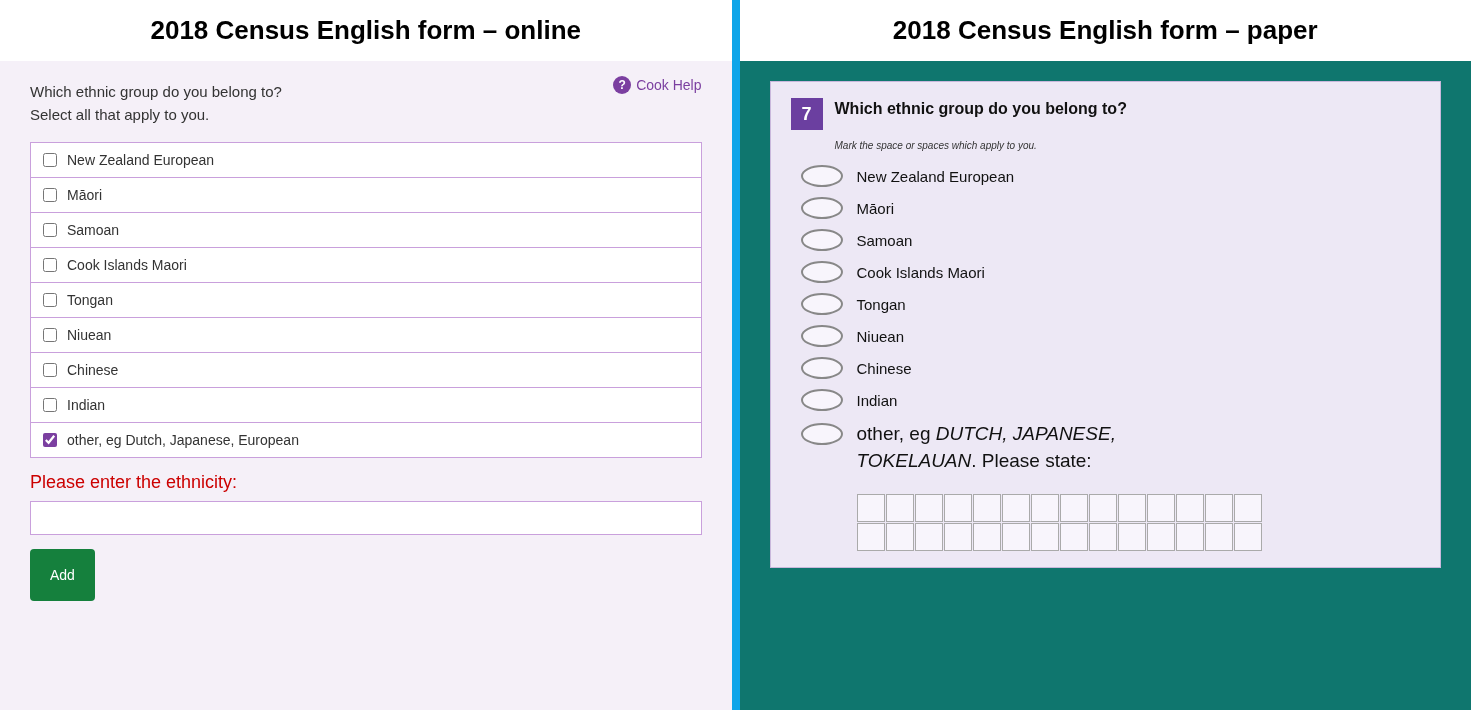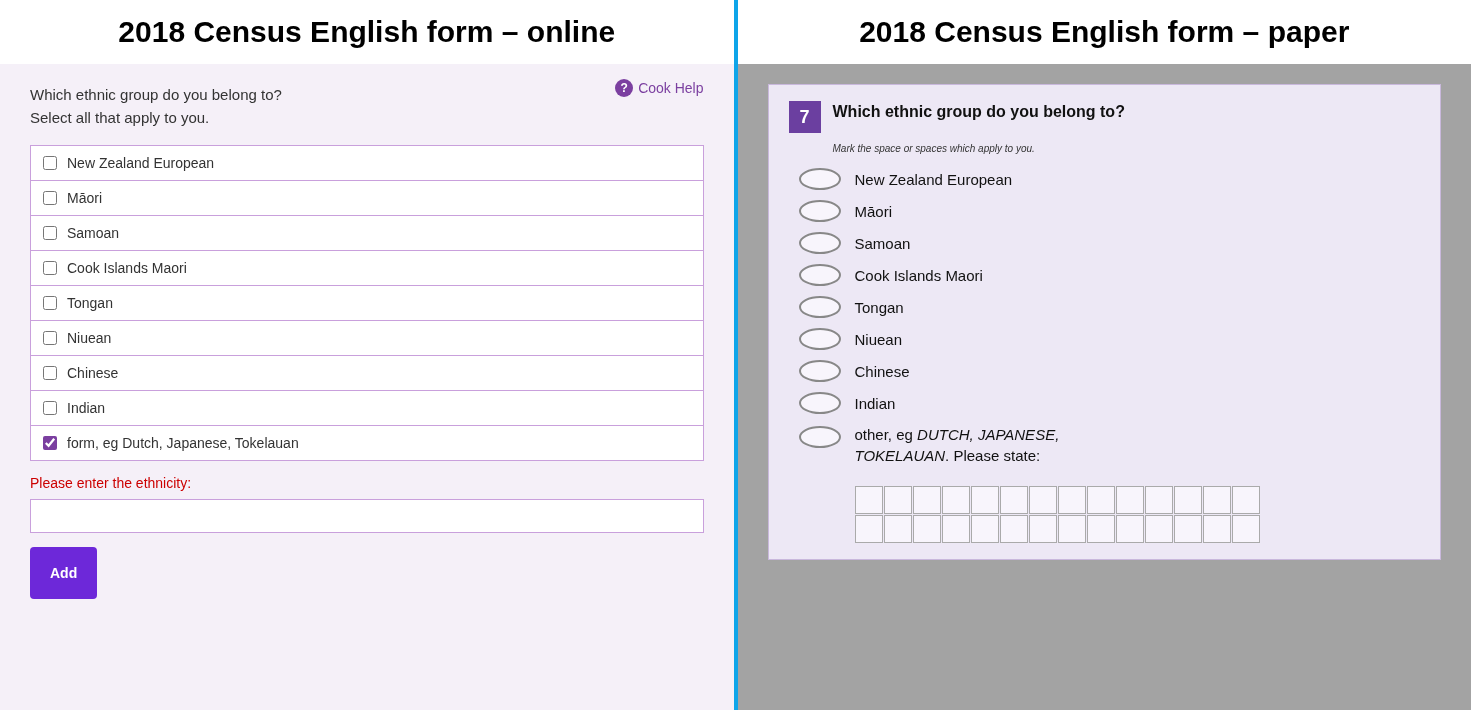--- a/index.html
+++ b/index.html
@@ -11,26 +11,26 @@
       min-height: 710px;
     }
 
     .panel {
       flex: 1;
       padding: 20px 30px;
       background: #f5f0f8;
     }
 
     .panel-right {
-      background: #a3a3a3;
-      border-left: 4px solid #0ea5e9;
+      background: #0f766e;
+      border-left: 8px solid #0ea5e9;
     }
 
     .panel-title {
-      font-size: 30px;
+      font-size: 26px;
       font-weight: bold;
       margin-bottom: 20px;
       color: #000;
       background: #fff;
       margin: -20px -30px 20px -30px;
       padding: 15px 30px;
       text-align: center;
     }
 
     
@@ -91,41 +91,41 @@
 
     .checkbox-item input[type="checkbox"] {
       width: 14px;
       height: 14px;
       accent-color: #7b3fa0;
       cursor: pointer;
     }
 
     .error-text {
       color: #cc0000;
-      font-size: 14px;
+      font-size: 18px;
       margin-bottom: 8px;
     }
 
     .text-input {
       width: 100%;
       padding: 8px 10px;
       border: 1px solid #c9a0dc;
       background: #fff;
       font-size: 14px;
       margin-bottom: 14px;
       outline: none;
     }
 
     .add-button {
-      background: #6d28d9;
+      background: #15803d;
       color: #fff;
       border: none;
       padding: 18px 20px;
       font-size: 14px;
-      font-weight: bold;
+      font-weight: normal;
       cursor: pointer;
       border-radius: 4px;
     }
 
     
     .paper-form {
       background: #ede8f5;
       border: 1px solid #c9b8dc;
       padding: 16px 20px;
       margin-top: 10px;
@@ -192,21 +192,21 @@
 
     .paper-option-last {
       align-items: flex-start;
     }
 
     .paper-option-last .paper-oval {
       margin-top: 2px;
     }
 
     .paper-option-last .paper-option-label {
-      font-size: 15px;
+      font-size: 19px;
       color: #111;
       line-height: 1.4;
     }
 
     .paper-option-label em {
       font-style: italic;
     }
 
     .text-boxes-grid {
       margin-left: 56px;
@@ -273,21 +273,21 @@
       <div class="checkbox-item">
         <input type="checkbox" style="">
         <span>Chinese</span>
       </div>
       <div class="checkbox-item">
         <input type="checkbox" style="">
         <span>Indian</span>
       </div>
       <div class="checkbox-item">
         <input type="checkbox" checked="" style="">
-        <span>form, eg Dutch, Japanese, Tokelauan</span>
+        <span>other, eg Dutch, Japanese, European</span>
       </div>
     </div>
 
   <div class="error-text">Please enter the ethnicity:</div>
   <input class="text-input" type="text" placeholder="" style="">
   <button class="add-button">Add</button>
 </div>
 
 <div class="panel panel-right">
   <div class="panel-title">2018 Census English form – paper</div>

